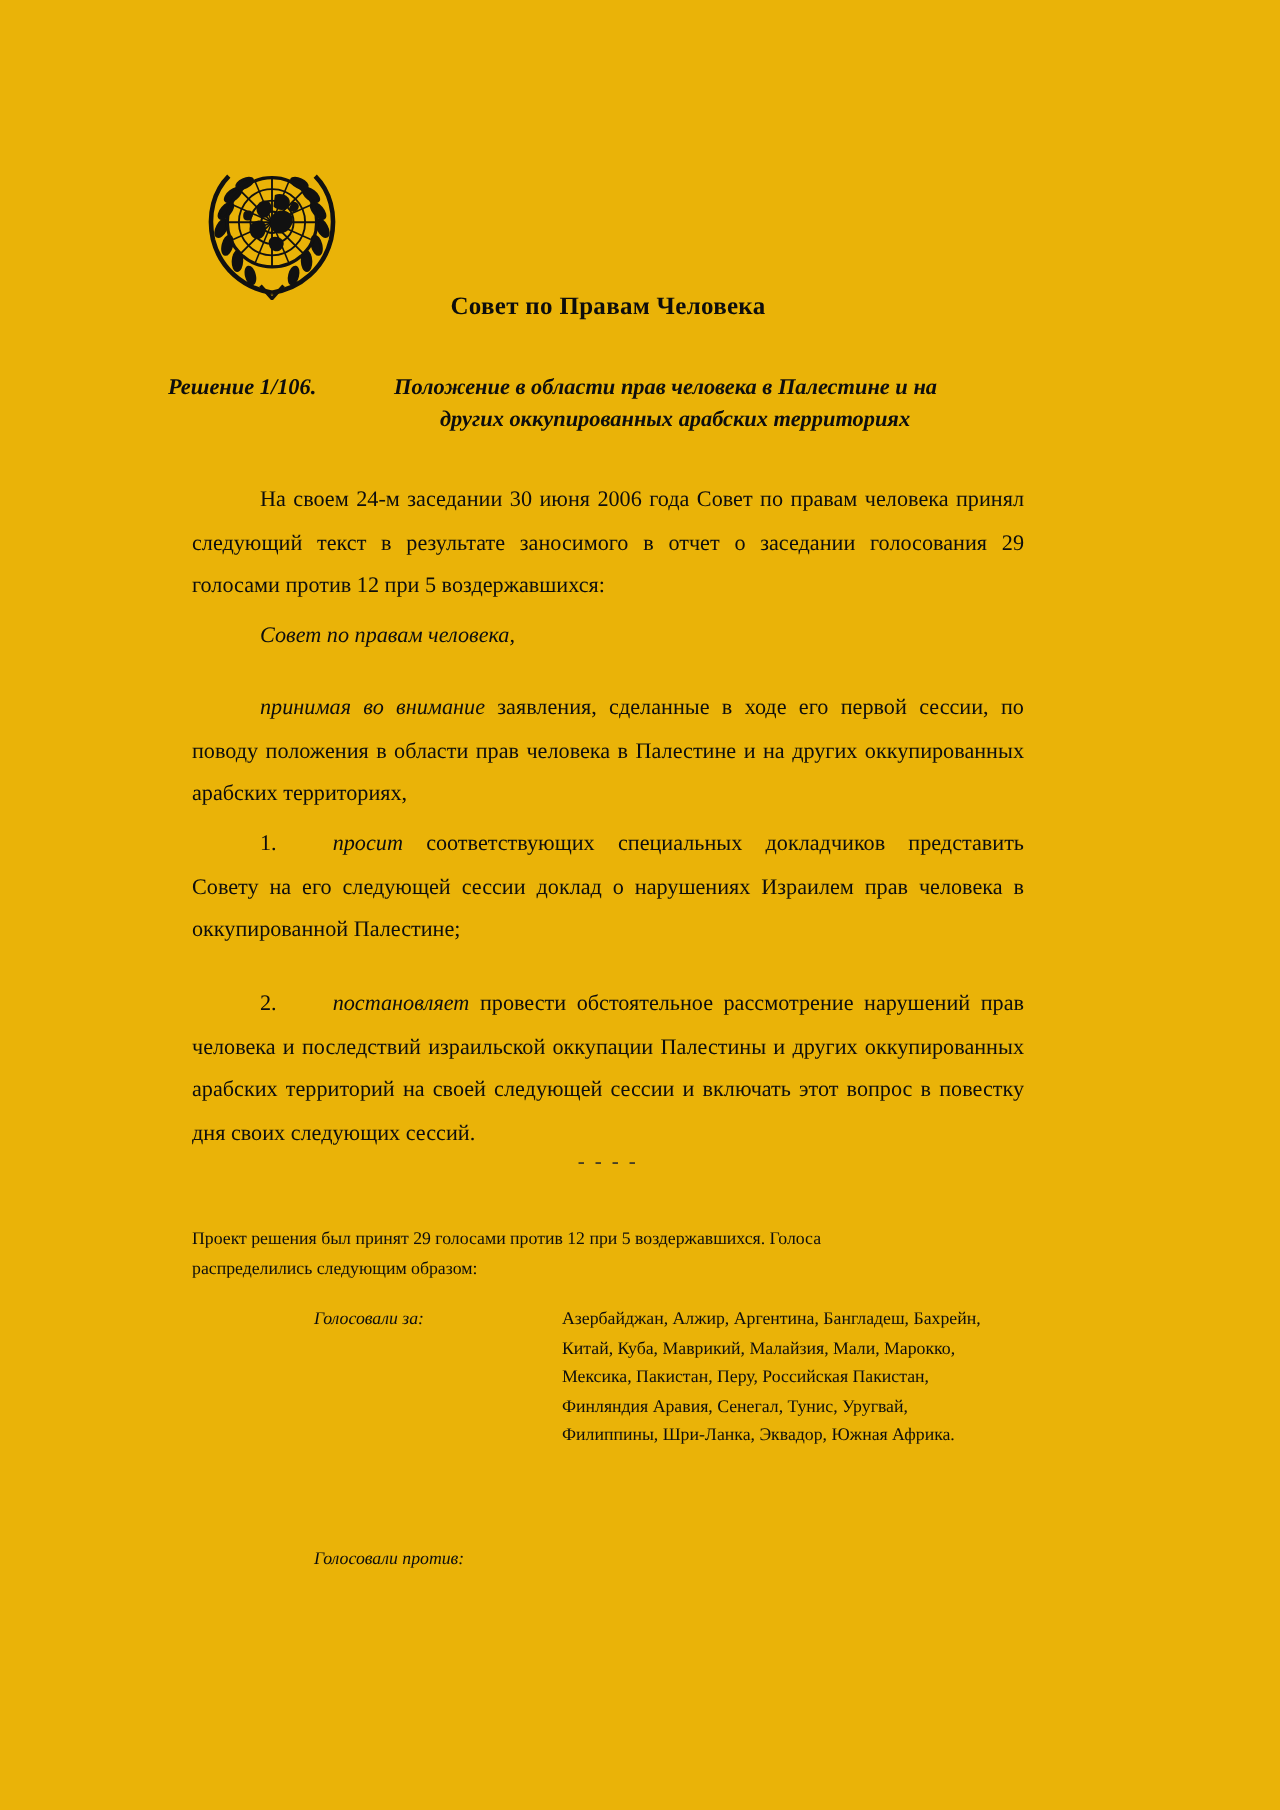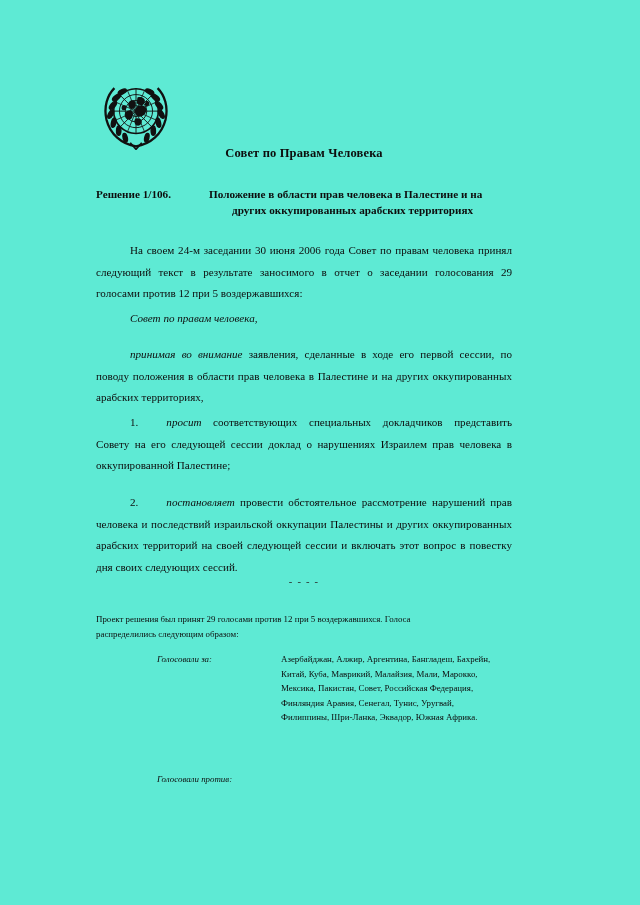--- a/index.html
+++ b/index.html
@@ -16,21 +16,21 @@
     font-family: "Liberation Serif", "DejaVu Serif", serif;
     color: #0d0d0d;
     -webkit-font-smoothing: antialiased;
   }
 
   .page {
     position: absolute;
     left: 0; top: 0;
     width: 640px;
     height: 905px;
-    background: #5eead4;
+    background: #eab308;
   }
 
   
   .emblem {
     position: absolute;
     left: 100px;
     top: 78px;
     width: 72px;
     height: 72px;
   }
@@ -43,26 +43,27 @@
     top: 146px;
     width: 416px;
     text-align: center;
     font-weight: bold;
     font-size: 12.5px;
     letter-spacing: 0.15px;
   }
 
   .decision-row {
     position: absolute;
-    left: 96px;
+    left: 84px;
     top: 186px;
     width: 420px;
     font-weight: bold;
     font-size: 11.2px;
     line-height: 16px;
+    font-style: italic;
   }
   .decision-label {
     position: absolute;
     left: 0;
     top: 0;
     white-space: nowrap;
   }
   .decision-heading {
     margin-left: 113px;
     text-align: left;
@@ -231,21 +232,21 @@
   <div class="vote-intro">
     <span>Проект решения был принят 29 голосами против 12 при 5 воздержавшихся.  Голоса</span><br>
     <span>распределились следующим образом:</span>
   </div>
 
   <div class="vote-group g-for">
     <span class="vote-label">Голосовали за:</span>
     <div class="vote-list">
       <span class="ln">Азербайджан, Алжир, Аргентина, Бангладеш, Бахрейн,</span>
       <span class="ln">Китай, Куба, Маврикий, Малайзия, Мали, Марокко,</span>
-      <span class="ln">Мексика, Пакистан, Совет, Российская Федерация,</span>
+      <span class="ln">Мексика, Пакистан, Перу, Российская Пакистан,</span>
       <span class="ln">Финляндия Аравия, Сенегал, Тунис, Уругвай,</span>
       <span class="ln">Филиппины, Шри-Ланка, Эквадор, Южная Африка.</span>
     </div>
   </div>
 
   <div class="vote-group g-against">
     <span class="vote-label">Голосовали против:</span>
   </div>
 
 </div>

